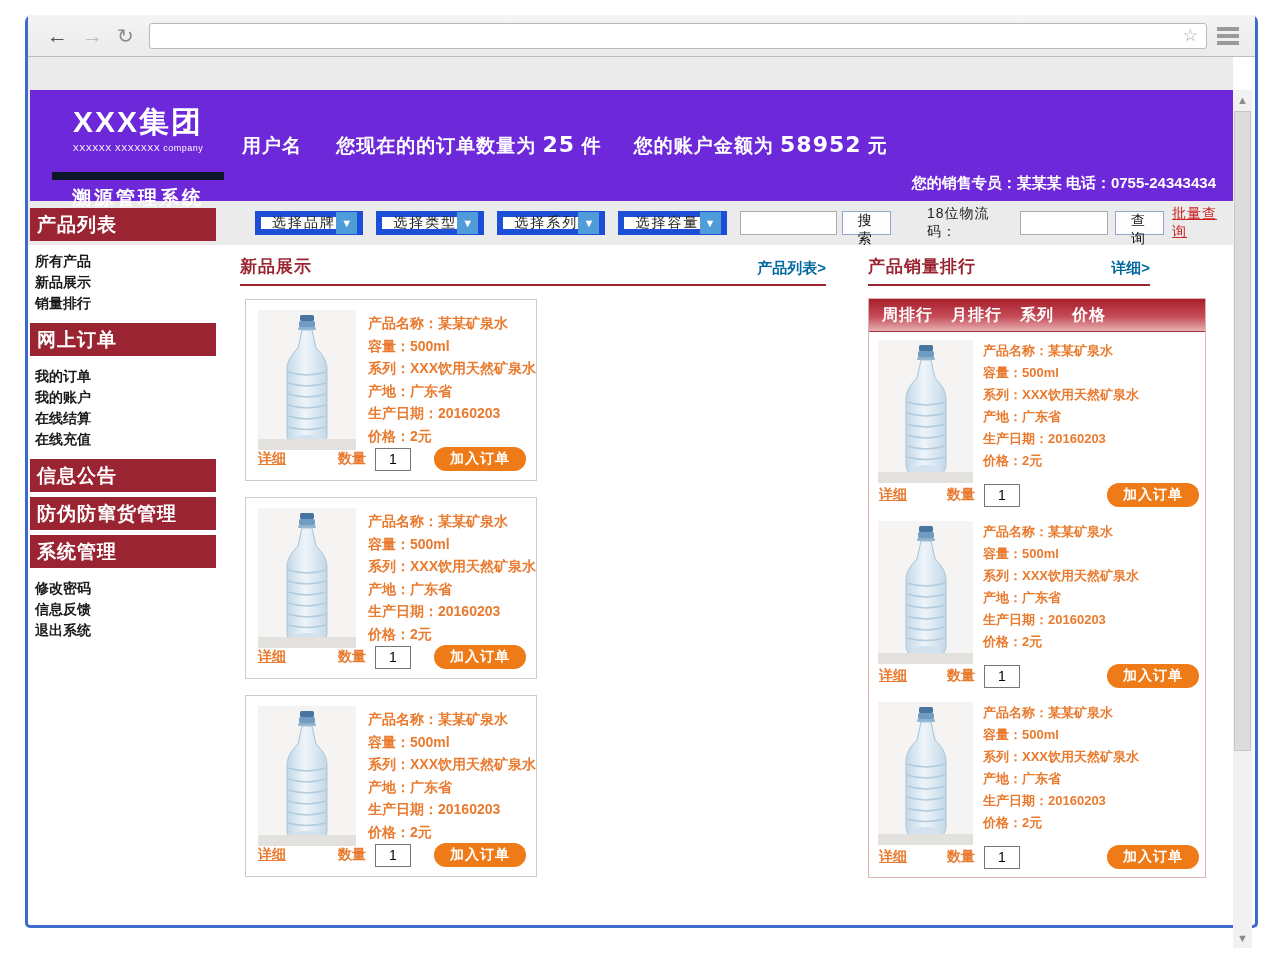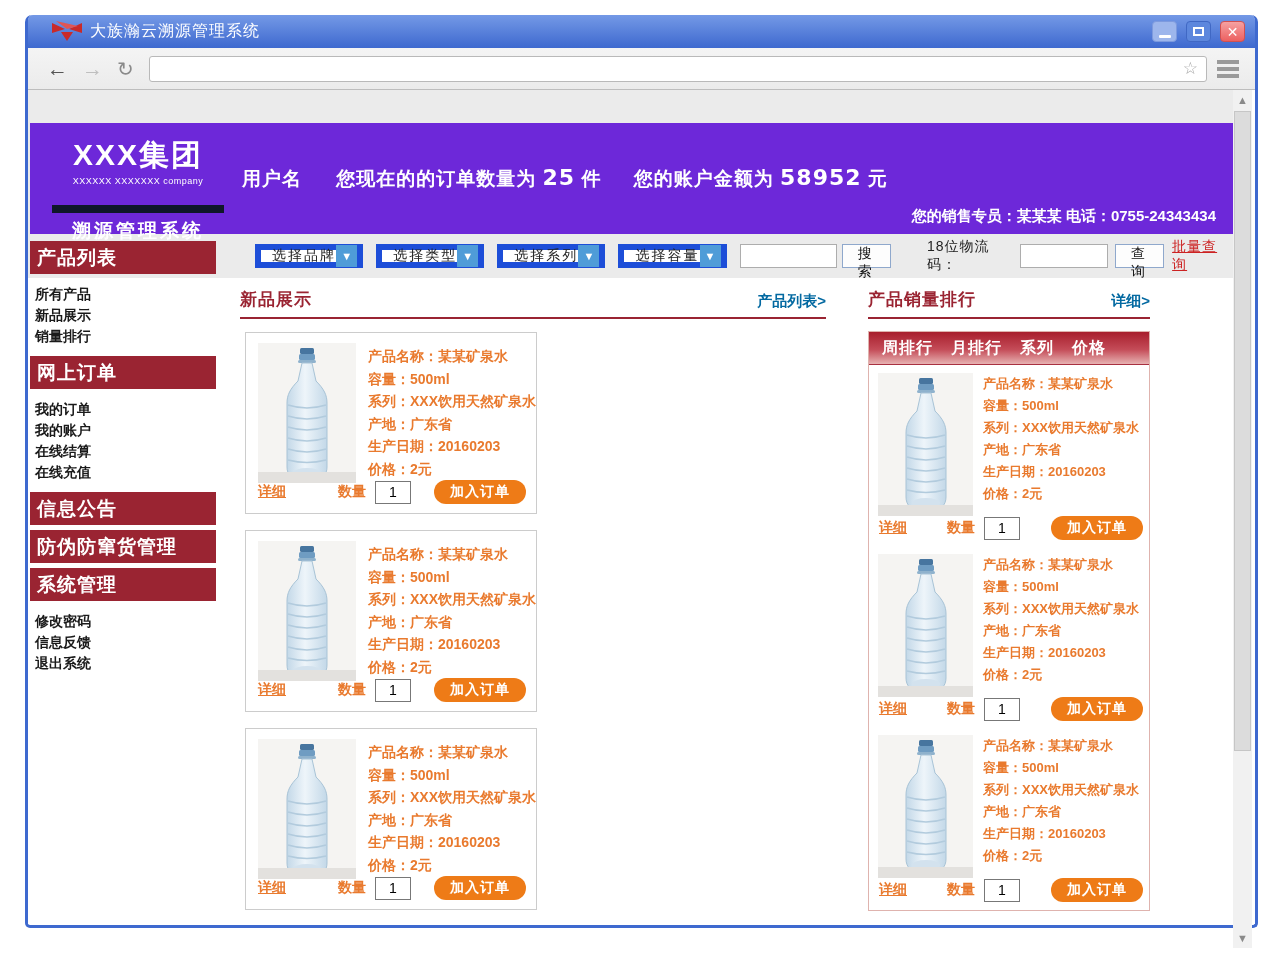--- a/index.html
+++ b/index.html
@@ -92,21 +92,21 @@
   .info { padding:2px 0 0 12px; }
   .info div { font-size:14px; color:#e97a2e; font-weight:bold; line-height:22.5px; white-space:nowrap; }
   .actions { position:absolute; left:12px; right:10px; bottom:9px; display:flex; align-items:center; }
   .detail-link { font-size:14px; color:#e97a2e; font-weight:bold; text-decoration:underline; }
   .qty-label { font-size:14px; color:#e97a2e; font-weight:bold; margin-left:52px; }
   .qty-input { width:36px; height:23px; border:1px solid #777; text-align:center; font-size:14px; margin-left:9px; }
   .add-btn { margin-left:auto; width:92px; height:24px; border:none; border-radius:12px;
     background:#ee7b17; color:#fff; font-size:14px; font-weight:bold; letter-spacing:1px; cursor:pointer; }
 
   
-  .rank-panel { position:absolute; left:840px; top:241px; width:282px; height:580px;
+  .rank-panel { position:absolute; left:840px; top:241px; width:338px; height:580px;
     border:1px solid #dfb3ae; background:#fff; }
   .rank-tabs { height:33px; background:linear-gradient(180deg,#a81e2c 0%,#c44c58 55%,#e7b2b2 100%);
     border-bottom:1px solid #a83040; display:flex; align-items:center; padding-left:13px; }
   .rank-tab { color:#fff; font-size:16px; font-weight:bold; margin-right:18px; letter-spacing:1px; cursor:pointer;}
   #rank-items .card { width:100%; height:181px; border:none; margin:0; }
   #rank-items .card-body { padding:8px 2px 0 9px; }
   #rank-items .bottle-box { width:95px; height:143px; }
   #rank-items .info { padding-left:10px; padding-top:0; }
   #rank-items .info div { font-size:13px; line-height:22px; }
   #rank-items .actions { left:10px; right:6px; bottom:6px; }
@@ -117,38 +117,20 @@
   .sc-btn { height:20px; display:flex; align-items:center; justify-content:center; font-size:11px; color:#8a8a8a; }
   .sc-thumb { position:absolute; top:21px; left:1px; width:17px; height:640px; background:#dcdcdc;
     border:1px solid #c6c6c6; }
   .sc-down { position:absolute; bottom:0; width:100%; }
 </style>
 </head>
 <body>
 
 <div class="window">
 
-  <div class="titlebar">
-    <svg class="logo" viewBox="0 0 30 22">
-      <polygon points="0,2 13,8 0,12" fill="#c92a2a"></polygon>
-      <polygon points="30,2 17,8 30,12" fill="#c92a2a"></polygon>
-      <polygon points="4,0 26,5 15,8" fill="#e05555"></polygon>
-      <polygon points="9,11 21,11 15,20" fill="#c92a2a"></polygon>
-    </svg>
-    <span class="title">大族瀚云溯源管理系统</span>
-    <div class="win-controls">
-      <div class="win-btn btn-min">
-          <i></i>
-        </div>
-      <div class="win-btn btn-max">
-          <i></i>
-        </div>
-      <div class="win-btn btn-close">✕</div>
-    </div>
-  </div>
 
   <div class="toolbar">
     <span class="nav-ic ic-back">←</span>
     <span class="nav-ic ic-fwd">→</span>
     <span class="nav-ic ic-refresh">↻</span>
     <div class="addressbar">
       <span class="star">☆</span>
     </div>
     <div class="hamburger">
         <i></i>

